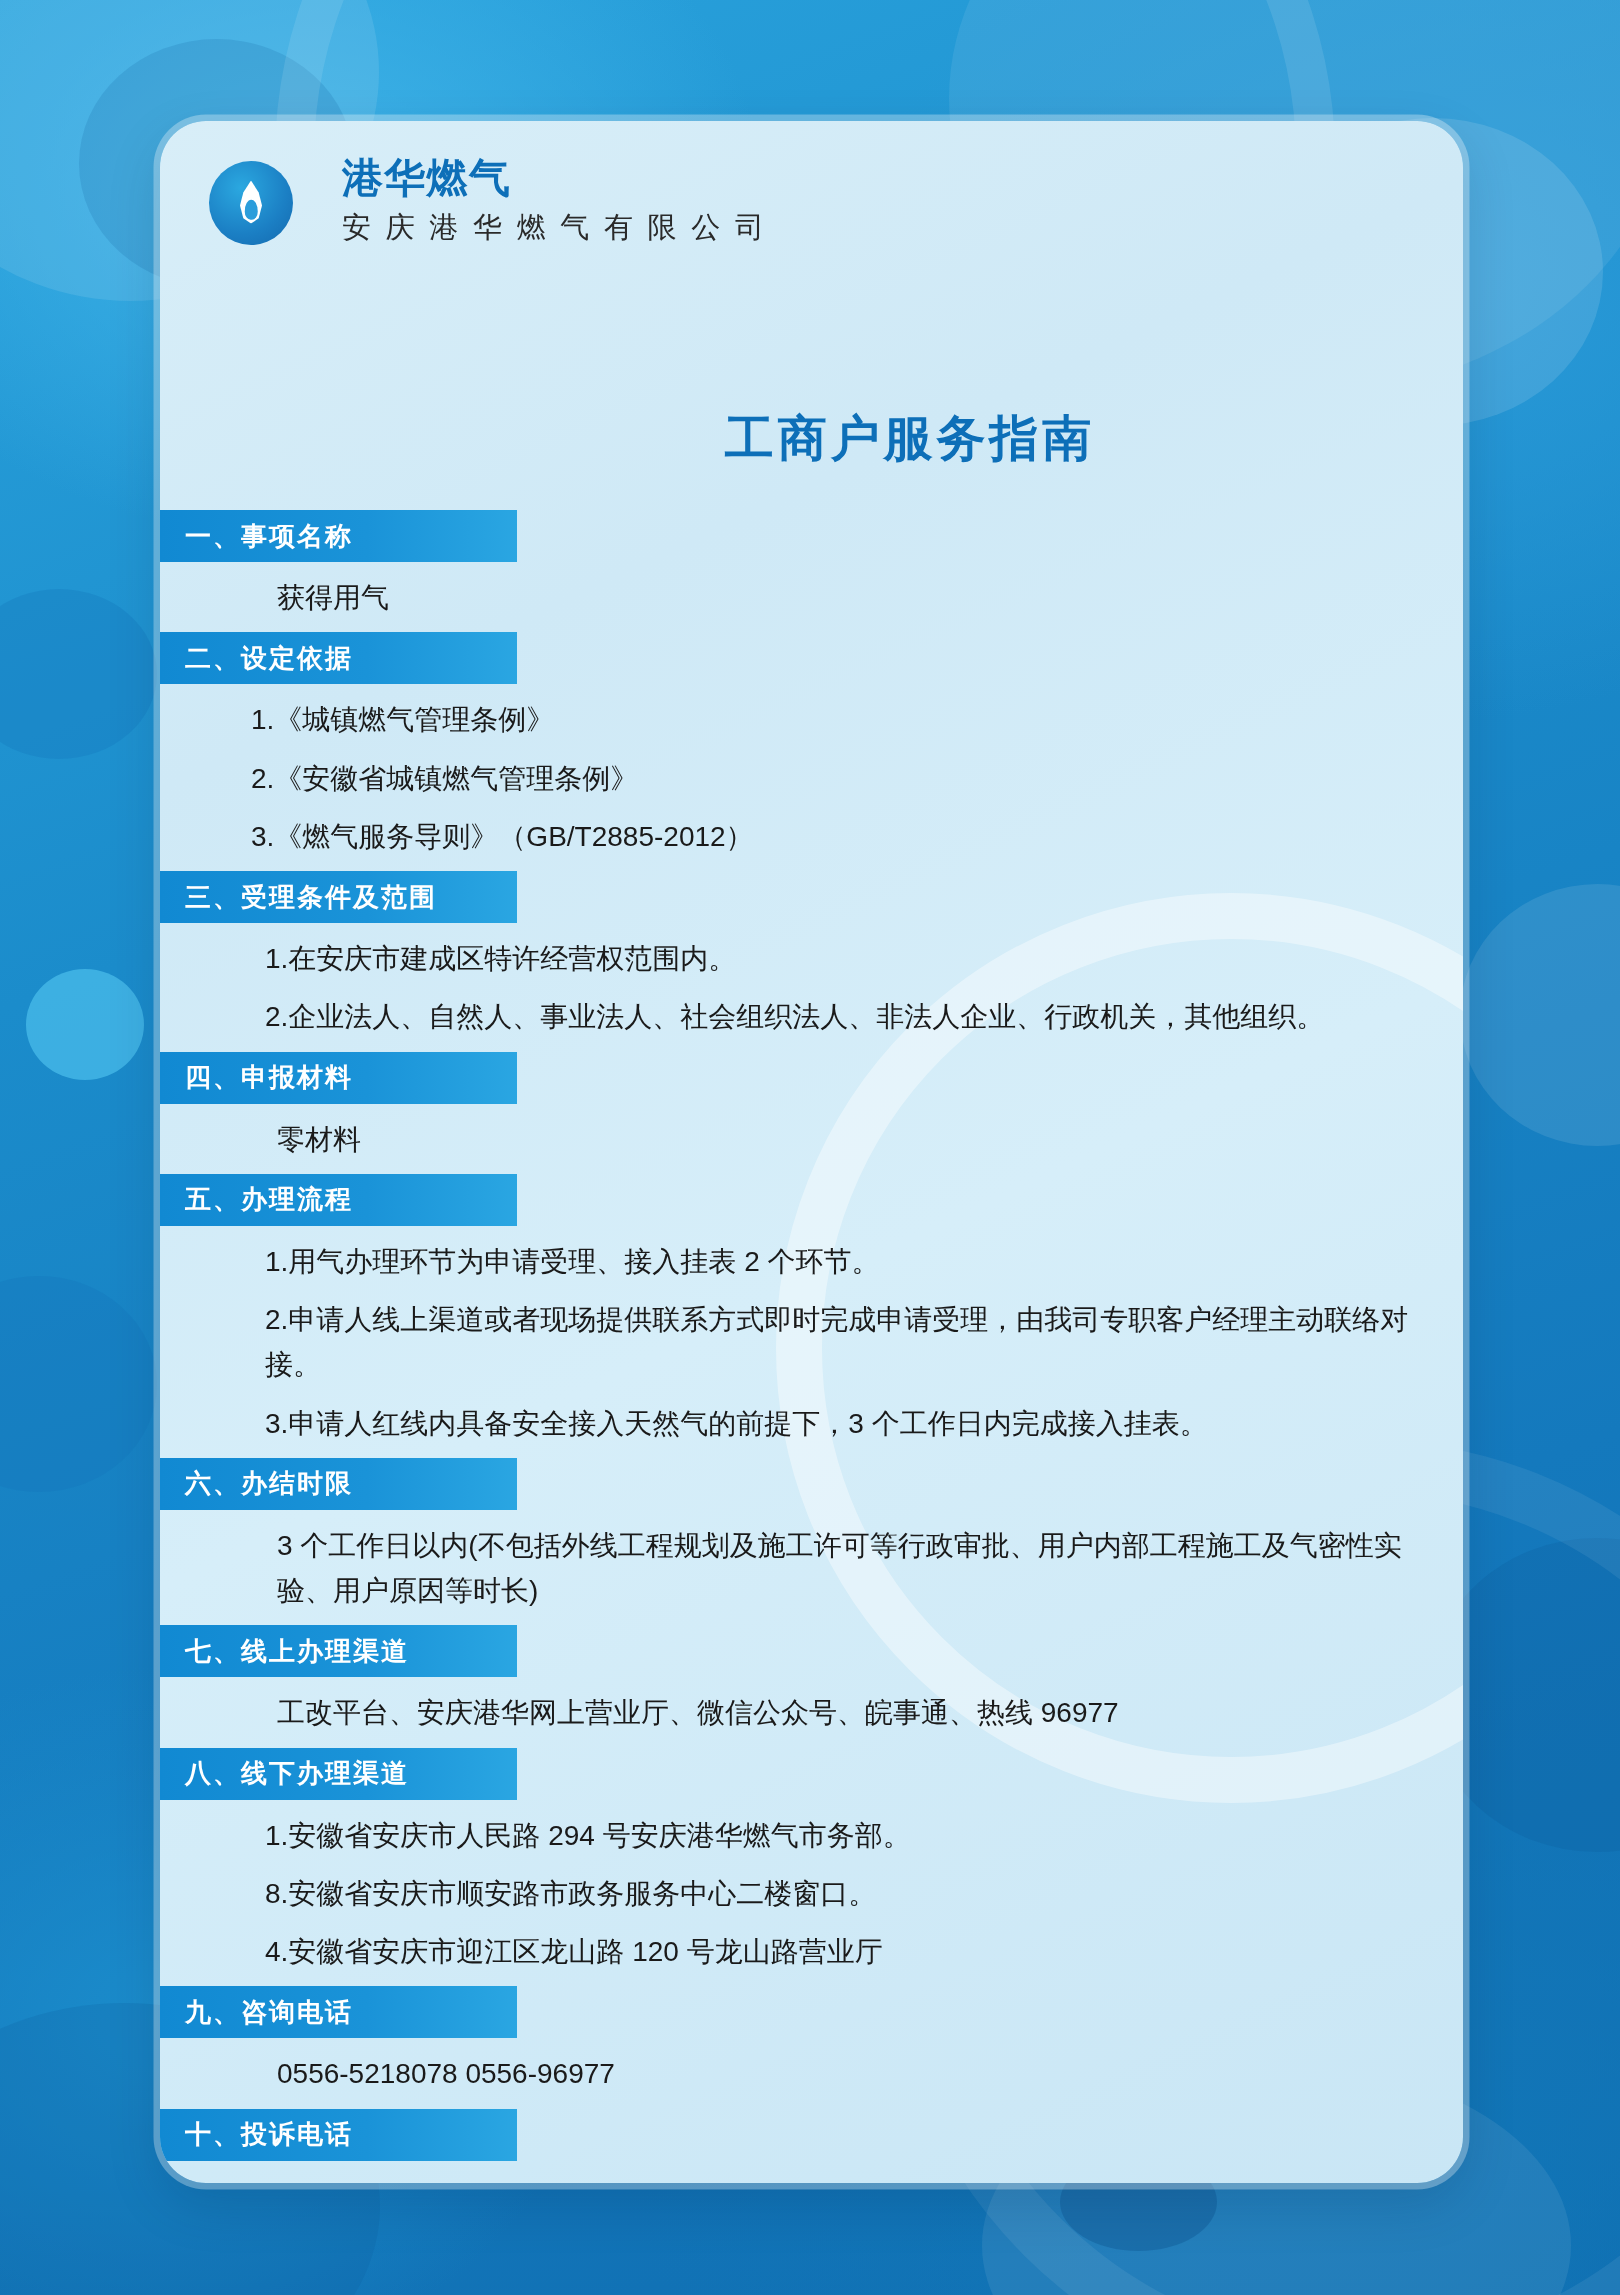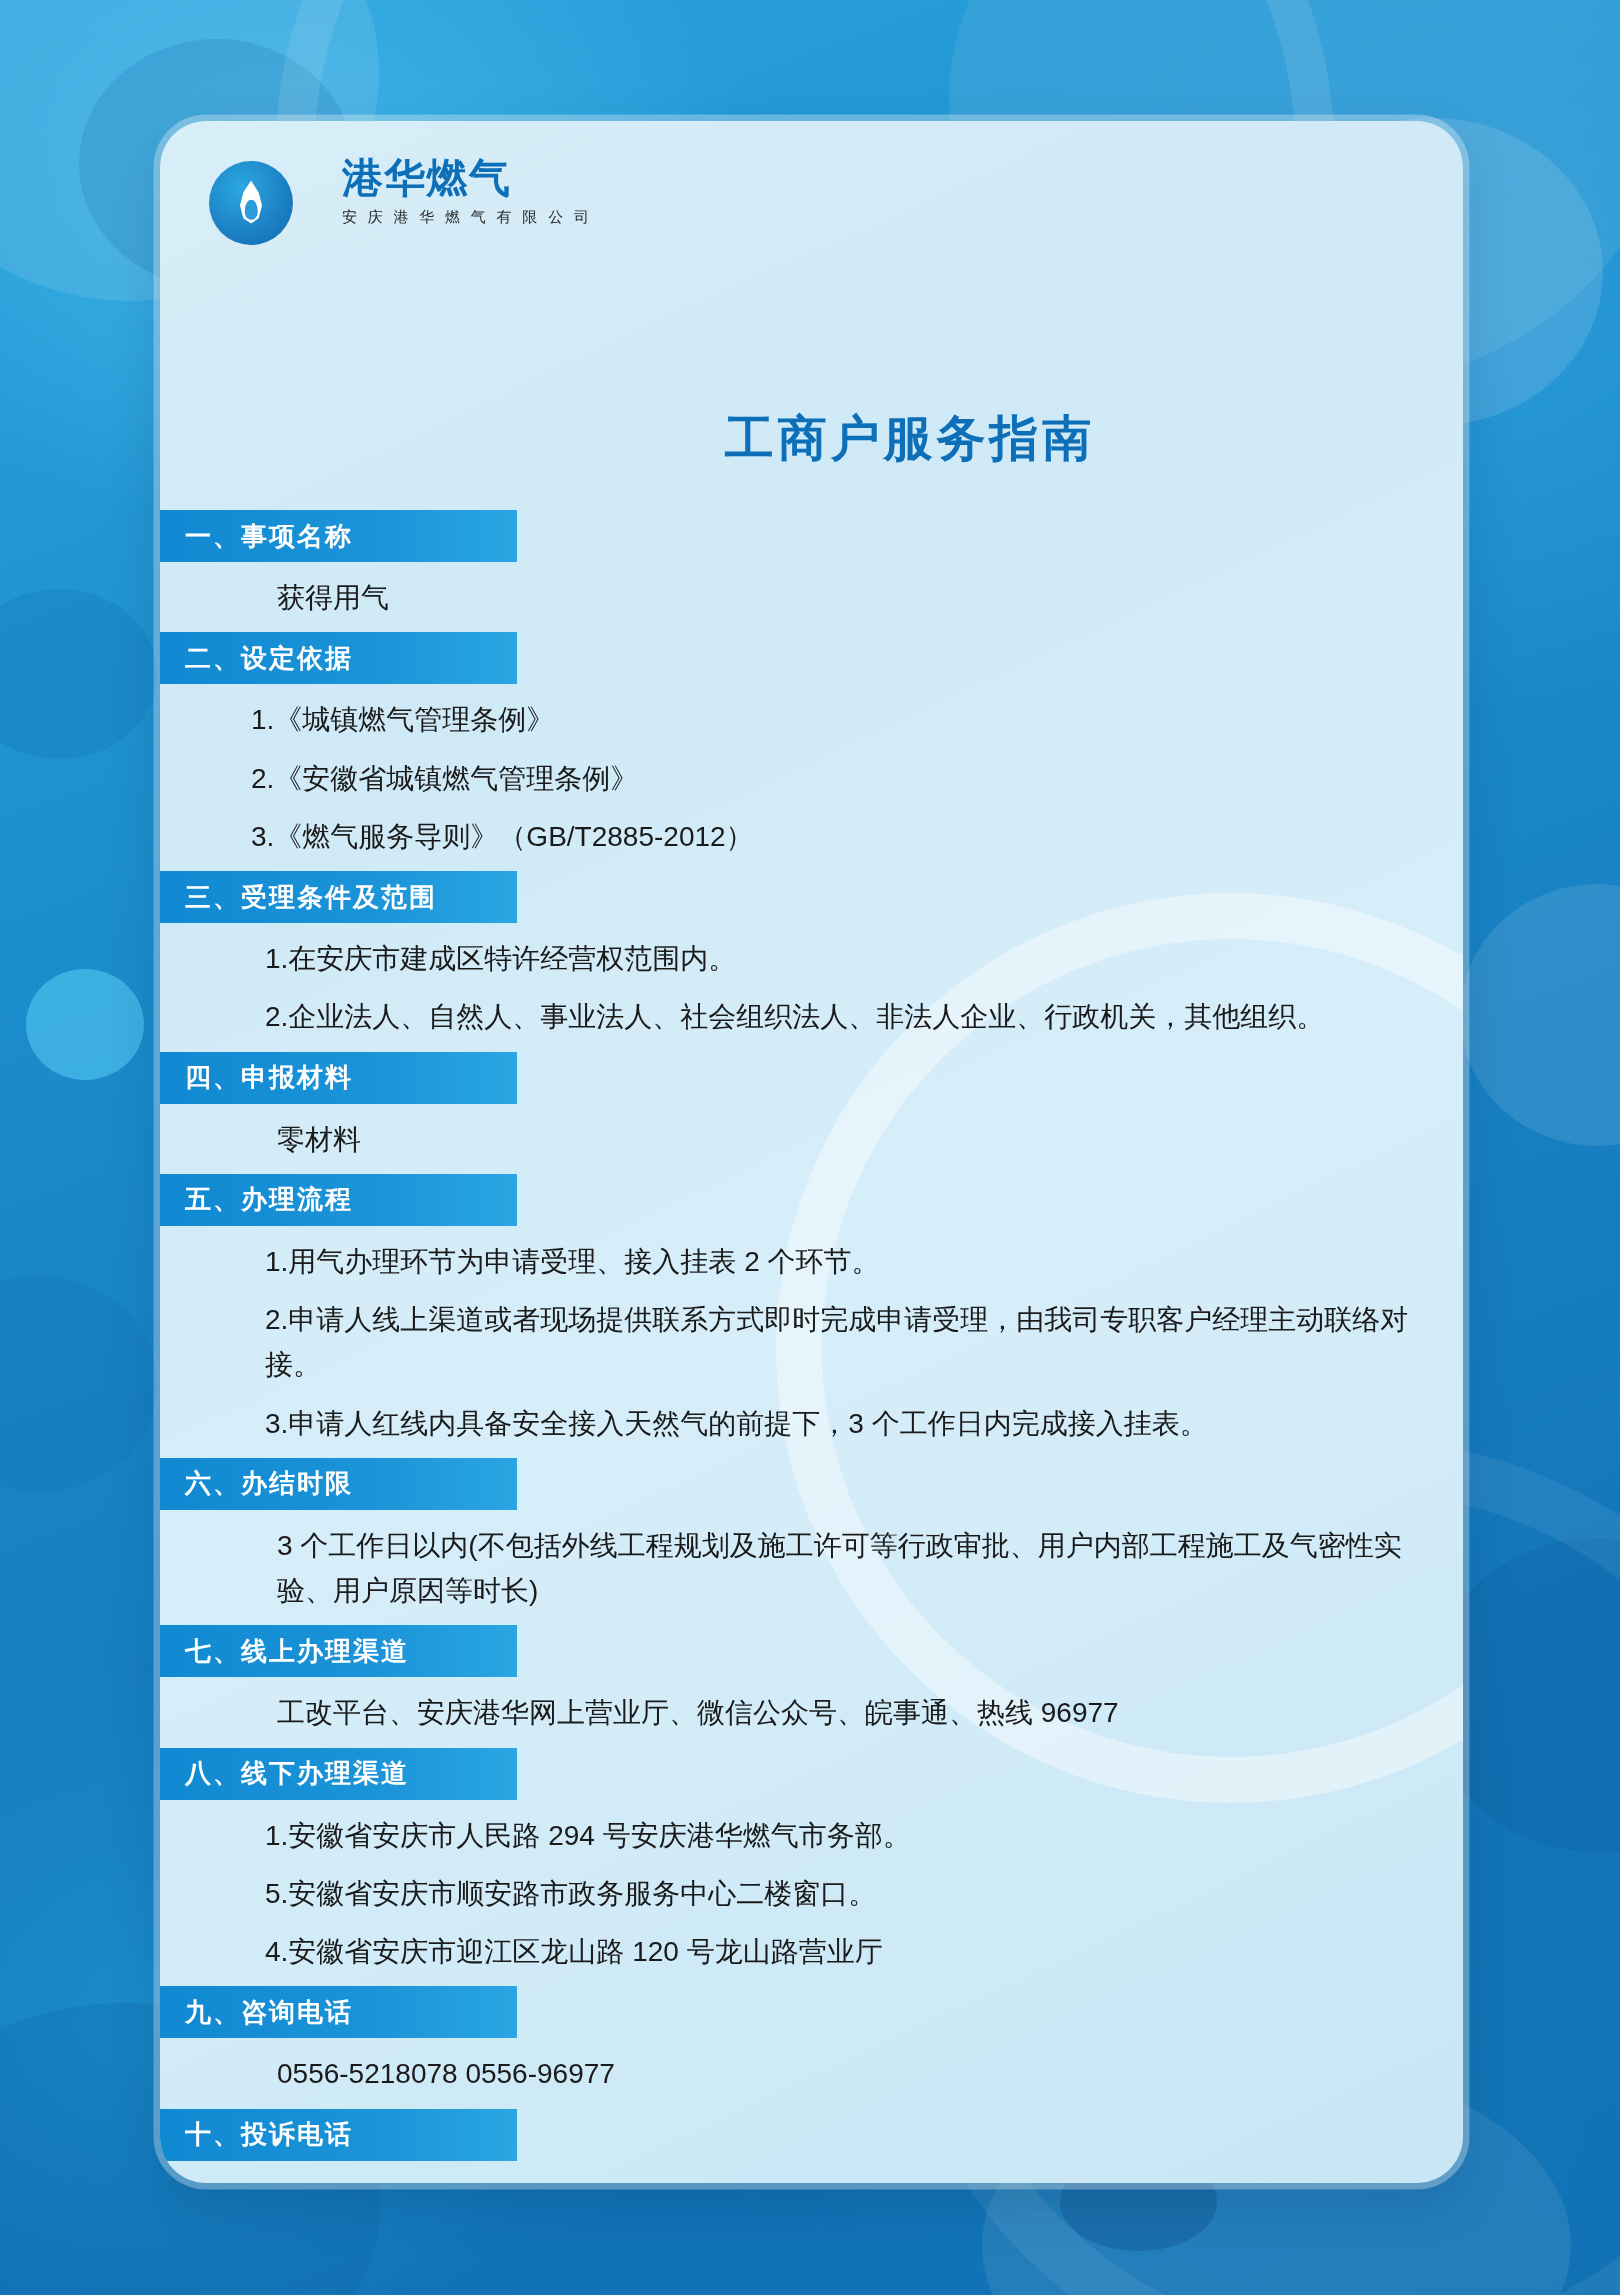--- a/index.html
+++ b/index.html
@@ -114,21 +114,21 @@
   .logo-title {
     font-size: 41px;
     font-weight: bold;
     color: #0d6fb8;
     letter-spacing: 1.3px;
     line-height: 1.05;
     white-space: nowrap;
   }
   .logo-sub {
     margin-top: 7.9px;
-    font-size: 15px;
+    font-size: 29px;
     color: #2a2a2a;
     letter-spacing: 3.3px;
     white-space: nowrap;
   }
 
   
   .main-title {
     position: absolute;
     left: 0;
     top: 285px;
@@ -247,21 +247,21 @@
           <div class="content">
             <div class="line plain">3 个工作日以内(不包括外线工程规划及施工许可等行政审批、用户内部工程施工及气密性实验、用户原因等时长)</div>
           </div>
           <div class="section-header">七、线上办理渠道</div>
           <div class="content">
             <div class="line plain">工改平台、安庆港华网上营业厅、微信公众号、皖事通、热线 96977</div>
           </div>
           <div class="section-header">八、线下办理渠道</div>
           <div class="content">
             <div class="line flow">1.安徽省安庆市人民路 294 号安庆港华燃气市务部。</div>
-            <div class="line flow">5.安徽省安庆市顺安路市政务服务中心二楼窗口。</div>
+            <div class="line flow">8.安徽省安庆市顺安路市政务服务中心二楼窗口。</div>
             <div class="line flow">4.安徽省安庆市迎江区龙山路 120 号龙山路营业厅</div>
           </div>
           <div class="section-header">九、咨询电话</div>
           <div class="content">
             <div class="line plain">0556-5218078    0556-96977</div>
           </div>
           <div class="section-header">十、投诉电话</div>
           <div class="content">
             <div class="line plain">0556-96977</div>
           </div>

